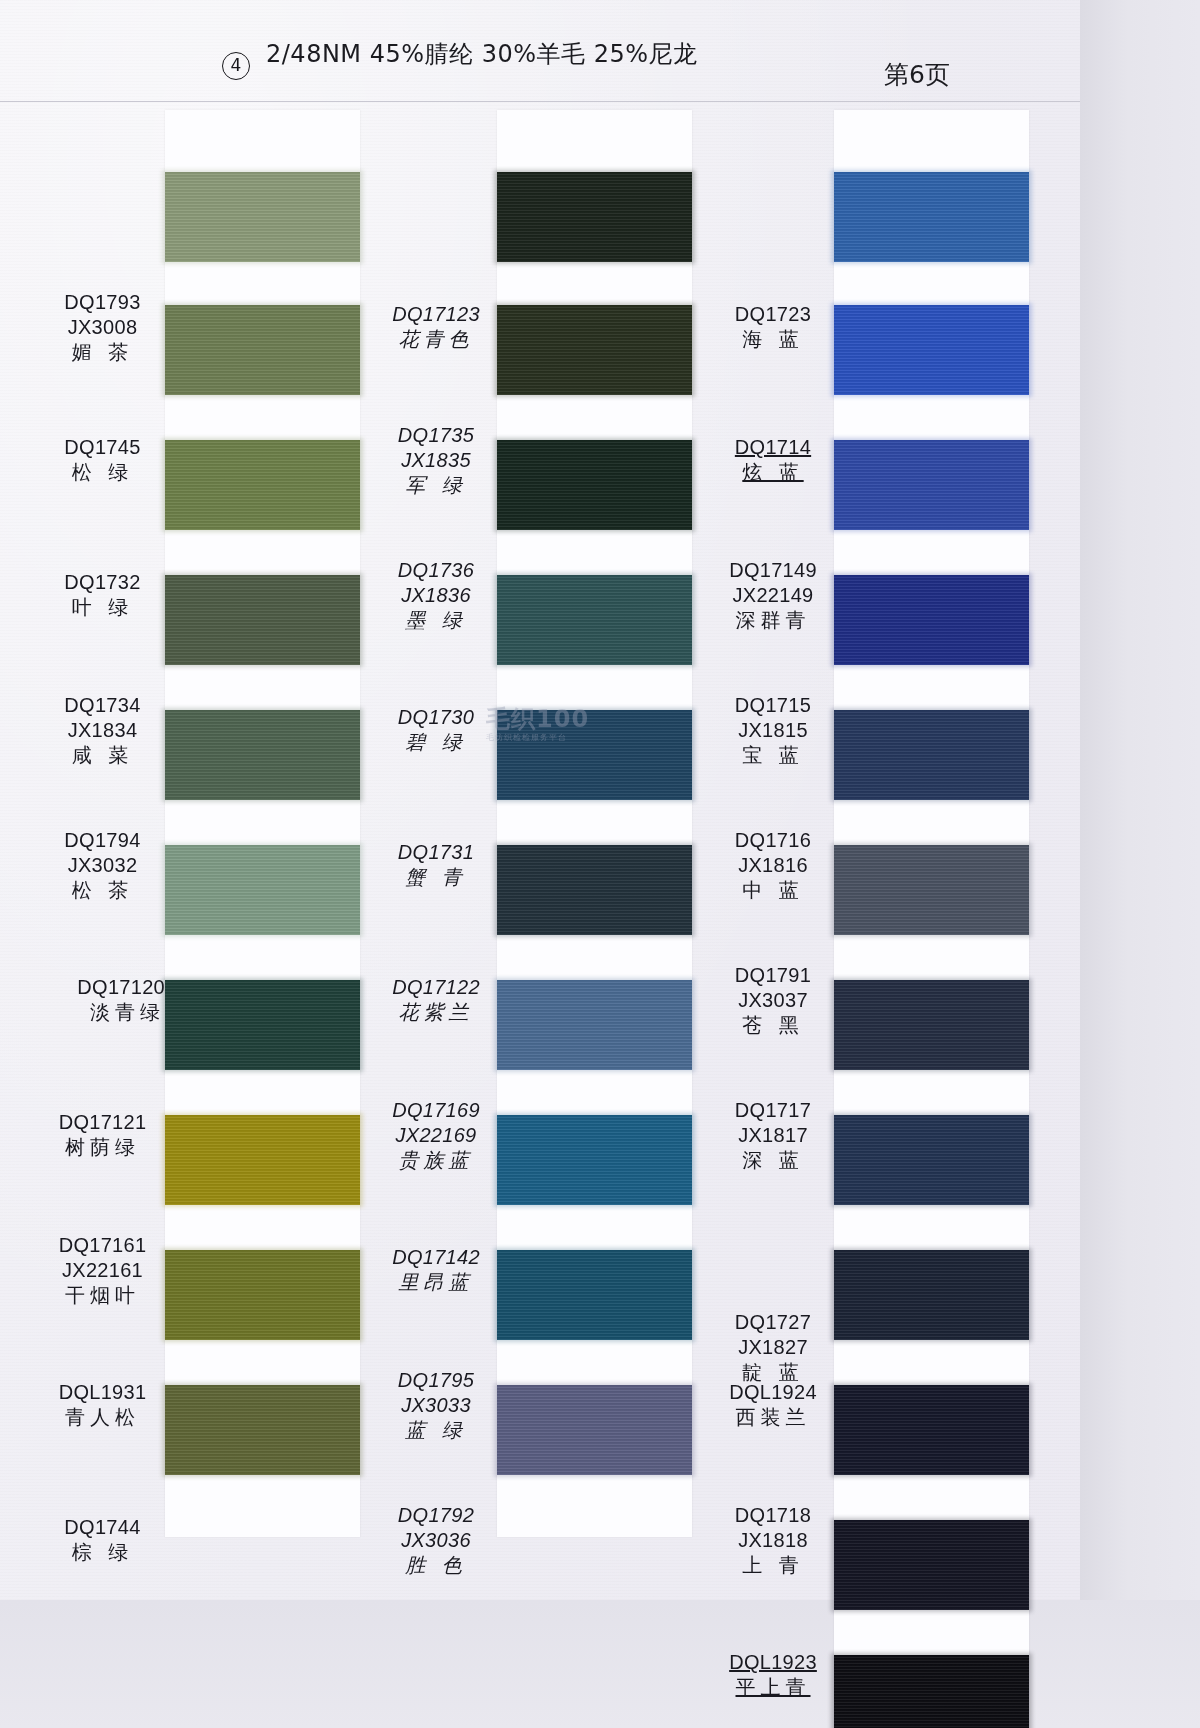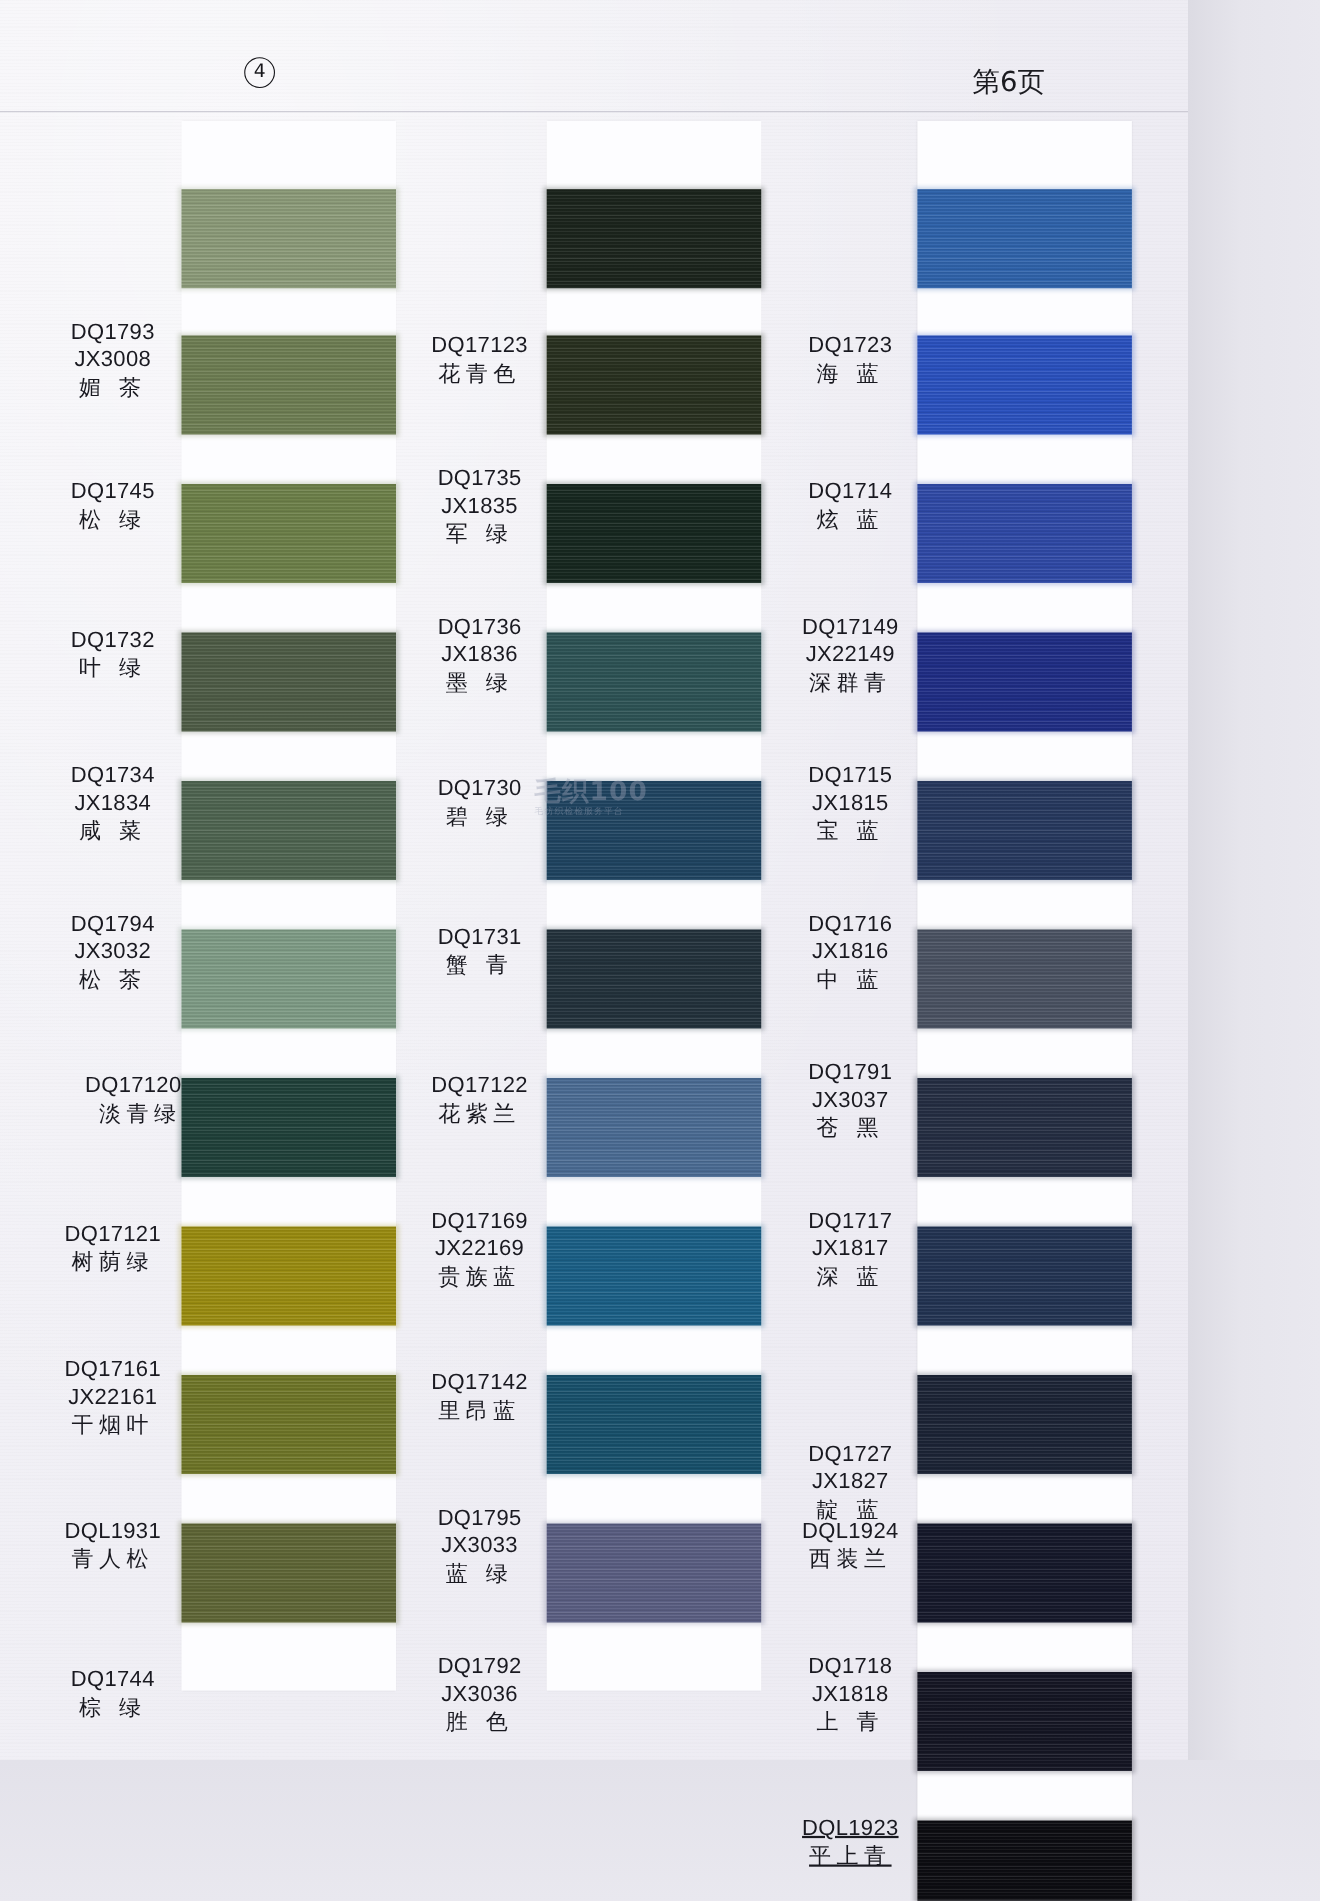--- a/index.html
+++ b/index.html
@@ -107,21 +107,21 @@
   }
   .label .code{
     font-size:20px;letter-spacing:.3px;
     font-family:"Liberation Sans","DejaVu Sans",sans-serif;
   }
   .label .cn{
     font-size:20px;letter-spacing:5px;
     font-family:"DejaVu Sans",sans-serif;
   }
   .col1 .label{left:40px;width:125px;}
-  .col2 .label{left:375px;width:122px;}
+  .col2 .label{left:375px;width:122px;font-style:italic;}
   .col3 .label{left:712px;width:122px;}
 
   
   .watermark{
     position:absolute;left:486px;top:706px;
     width:160px;height:48px;opacity:.42;pointer-events:none;
     color:#8a8fa6;
   }
   .watermark .wm-top{
     font-size:24px;font-family:"DejaVu Sans",sans-serif;
@@ -137,20 +137,21 @@
 <body>
 
 <div class="page">
   <div class="sheet"></div>
   <div class="right-strip"></div>
   <div class="bottom-strip"></div>
 
   <div class="header">
     <div class="circled">4</div>
     <div class="spec">
+      <div class="line cn">2/48NM  45%腈纶 30%羊毛 25%尼龙</div>
     </div>
     <div class="pageno">第6页</div>
   </div>
   <div class="rule"></div>
 
   <div class="col col1">
     <div class="swatch-strip" style="height: 1427px;">
         <div class="swatch" style="top: 62px; height: 90px; background: rgb(140, 155, 121);"></div>
         <div class="swatch" style="top: 195px; height: 90px; background: rgb(110, 126, 83);"></div>
         <div class="swatch" style="top: 330px; height: 90px; background: rgb(109, 128, 73);"></div>
@@ -278,21 +279,21 @@
         <div class="swatch" style="top: 1005px; height: 90px; background: rgb(34, 51, 82);"></div>
         <div class="swatch" style="top: 1140px; height: 90px; background: rgb(27, 35, 53);"></div>
         <div class="swatch" style="top: 1275px; height: 90px; background: rgb(21, 24, 42);"></div>
         <div class="swatch" style="top: 1410px; height: 90px; background: rgb(20, 21, 35);"></div>
         <div class="swatch" style="top: 1545px; height: 90px; background: rgb(13, 13, 18);"></div>
       </div>
   <div class="label" style="top: 192px;">
         <div class="code">DQ1723</div>
         <div class="cn">海 蓝</div>
       </div>
-      <div class="label" style="top: 325px;">
+      <div class="label" style="top: 325px; text-decoration: underline;">
         <div class="code">DQ1714</div>
         <div class="cn">炫 蓝</div>
       </div>
       <div class="label" style="top: 447.5px;">
         <div class="code">DQ17149</div>
         <div class="code">JX22149</div>
         <div class="cn">深群青</div>
       </div>
       <div class="label" style="top: 582.5px;">
         <div class="code">DQ1715</div>

